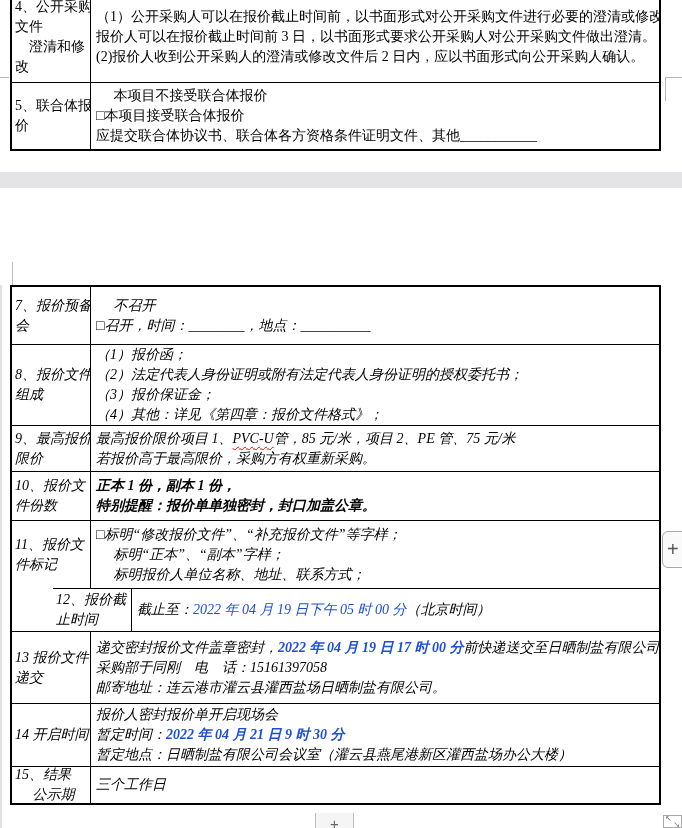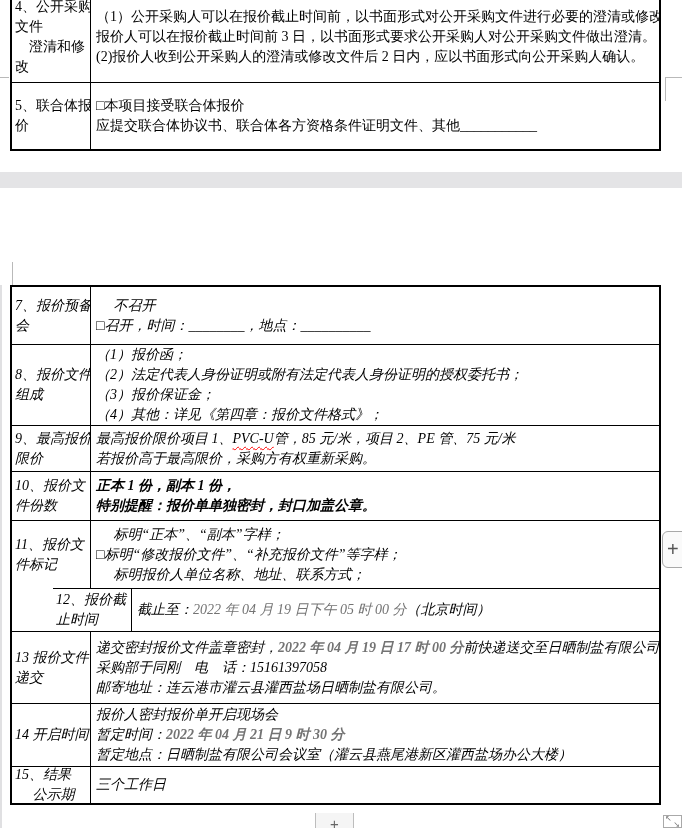--- a/index.html
+++ b/index.html
@@ -39,21 +39,21 @@
   }
   .tlabel .lbl-text{white-space:pre;font-size:14px;line-height:20px;}
   .tcontent{
     flex:1;
     box-sizing:border-box;
     padding:1px 2px 1px 5px;
     display:flex;flex-direction:column;justify-content:center;
     overflow:hidden;
   }
   .tline{white-space:pre;font-size:14px;line-height:20px;min-height:20px;}
-  .seg-red{color:#737373;}
+  .seg-red{color:#1d4ed8;}
   .seg-bold{font-weight:bold;}
   .seg-wavy{text-decoration:underline wavy #ff0000 1px;text-underline-offset:3px;}
   
   #table1 .trow:nth-child(1){height:90px;}
   #table1 .trow:nth-child(2){height:67px;}
   #table2 .trow:nth-child(1){height:57px;}
   #table2 .trow:nth-child(2){height:81px;}
   #table2 .trow:nth-child(3){height:46px;}
   #table2 .trow:nth-child(4){height:49px;}
   #table2 .trow:nth-child(5){height:68px;}
@@ -126,20 +126,21 @@
         <div class="tline"><span>报价人可以在报价截止时间前 3 日，以书面形式要求公开采购人对公开采购文件做出澄清。</span></div>
         <div class="tline"><span>(2)报价人收到公开采购人的澄清或修改文件后 2 日内，应以书面形式向公开采购人确认。</span></div>
       </div>
     </div>
     <div class="trow">
       <div class="tlabel">
         <div class="lbl-text">5、联合体报
 价</div>
       </div>
       <div class="tcontent">
+        <div class="tline"><span>　 本项目不接受联合体报价</span></div>
         <div class="tline"><span>□本项目接受联合体报价</span></div>
         <div class="tline"><span>应提交联合体协议书、联合体各方资格条件证明文件、其他___________</span></div>
       </div>
     </div>
   </div>
 <div id="table2" class="doc-table">
     <div class="trow">
       <div class="tlabel">
         <div class="lbl-text">7、报价预备
 会</div>
@@ -180,22 +181,22 @@
         <div class="tline"><span class="seg-bold">正本 1 份，副本 1 份，</span></div>
         <div class="tline"><span class="seg-bold">特别提醒：报价单单独密封，封口加盖公章。</span></div>
       </div>
     </div>
     <div class="trow">
       <div class="tlabel">
         <div class="lbl-text">11、报价文
 件标记</div>
       </div>
       <div class="tcontent">
+        <div class="tline"><span>□标明“修改报价文件”、“补充报价文件”等字样；</span></div>
         <div class="tline"><span>　 标明“正本”、“副本”字样；</span></div>
-        <div class="tline"><span>□标明“修改报价文件”、“补充报价文件”等字样；</span></div>
         <div class="tline"><span>　 标明报价人单位名称、地址、联系方式；</span></div>
       </div>
     </div>
     <div class="trow">
       <div class="tlabel">
         <div class="lbl-text">12、报价截
 止时间</div>
       </div>
       <div class="tcontent">
         <div class="tline"><span>截止至：</span><span class="seg-red">2022 年 04 月 19 日下午 05 时 00 分</span><span>（北京时间）</span></div>

